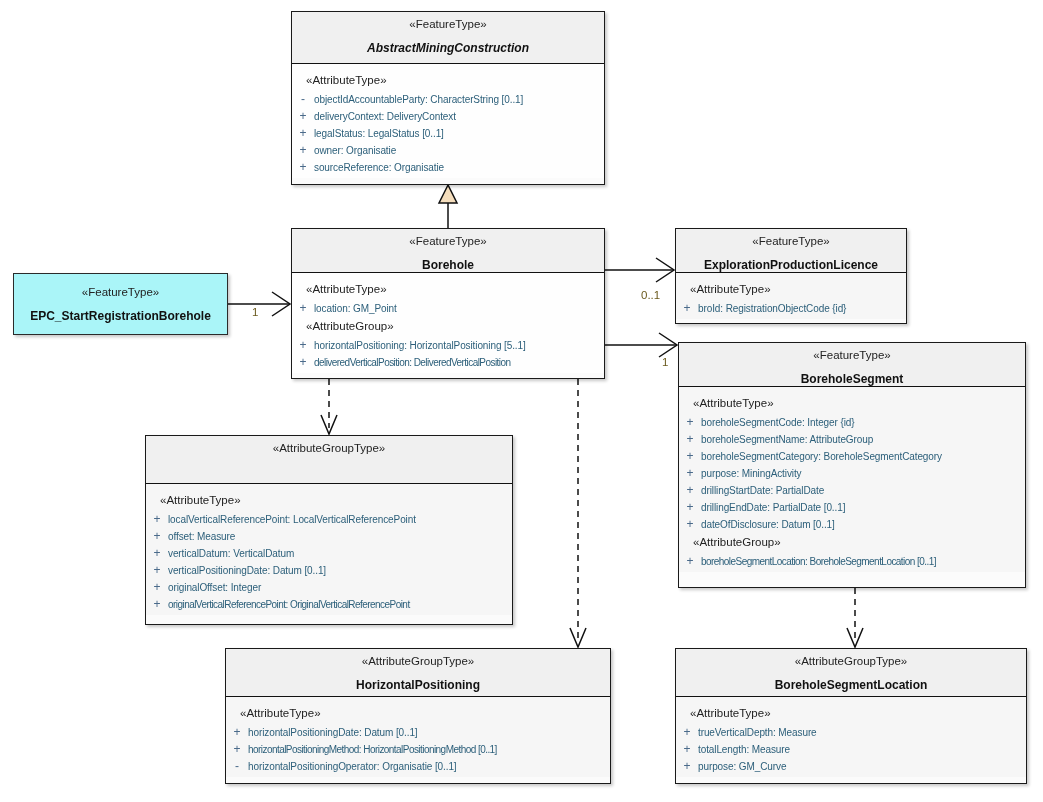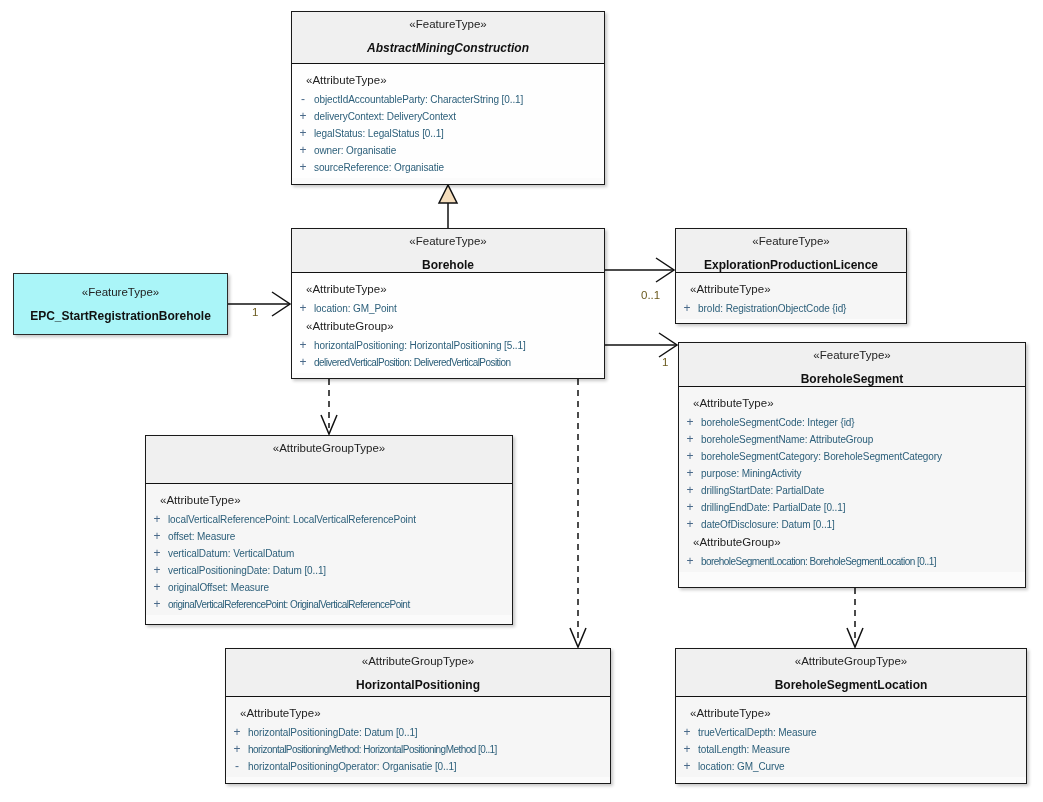--- a/index.html
+++ b/index.html
@@ -282,21 +282,21 @@
       <div class="attr">
         <span class="vis">+</span>
         <span class="txt">verticalDatum: VerticalDatum</span>
       </div>
       <div class="attr">
         <span class="vis">+</span>
         <span class="txt">verticalPositioningDate: Datum [0..1]</span>
       </div>
       <div class="attr">
         <span class="vis">+</span>
-        <span class="txt">originalOffset: Measure</span>
+        <span class="txt">originalOffset: Integer</span>
       </div>
       <div class="attr tight">
         <span class="vis">+</span>
         <span class="txt">originalVerticalReferencePoint: OriginalVerticalReferencePoint</span>
       </div>
     </div>
   </div>
 
   <div class="uml" id="cls-horizontalpositioning">
     <div class="hdr">
@@ -330,18 +330,18 @@
       <div class="attr">
         <span class="vis">+</span>
         <span class="txt">trueVerticalDepth: Measure</span>
       </div>
       <div class="attr">
         <span class="vis">+</span>
         <span class="txt">totalLength: Measure</span>
       </div>
       <div class="attr">
         <span class="vis">+</span>
-        <span class="txt">location: GM_Curve</span>
+        <span class="txt">purpose: GM_Curve</span>
       </div>
     </div>
   </div>
 
 </div>
 
 </body></html>

